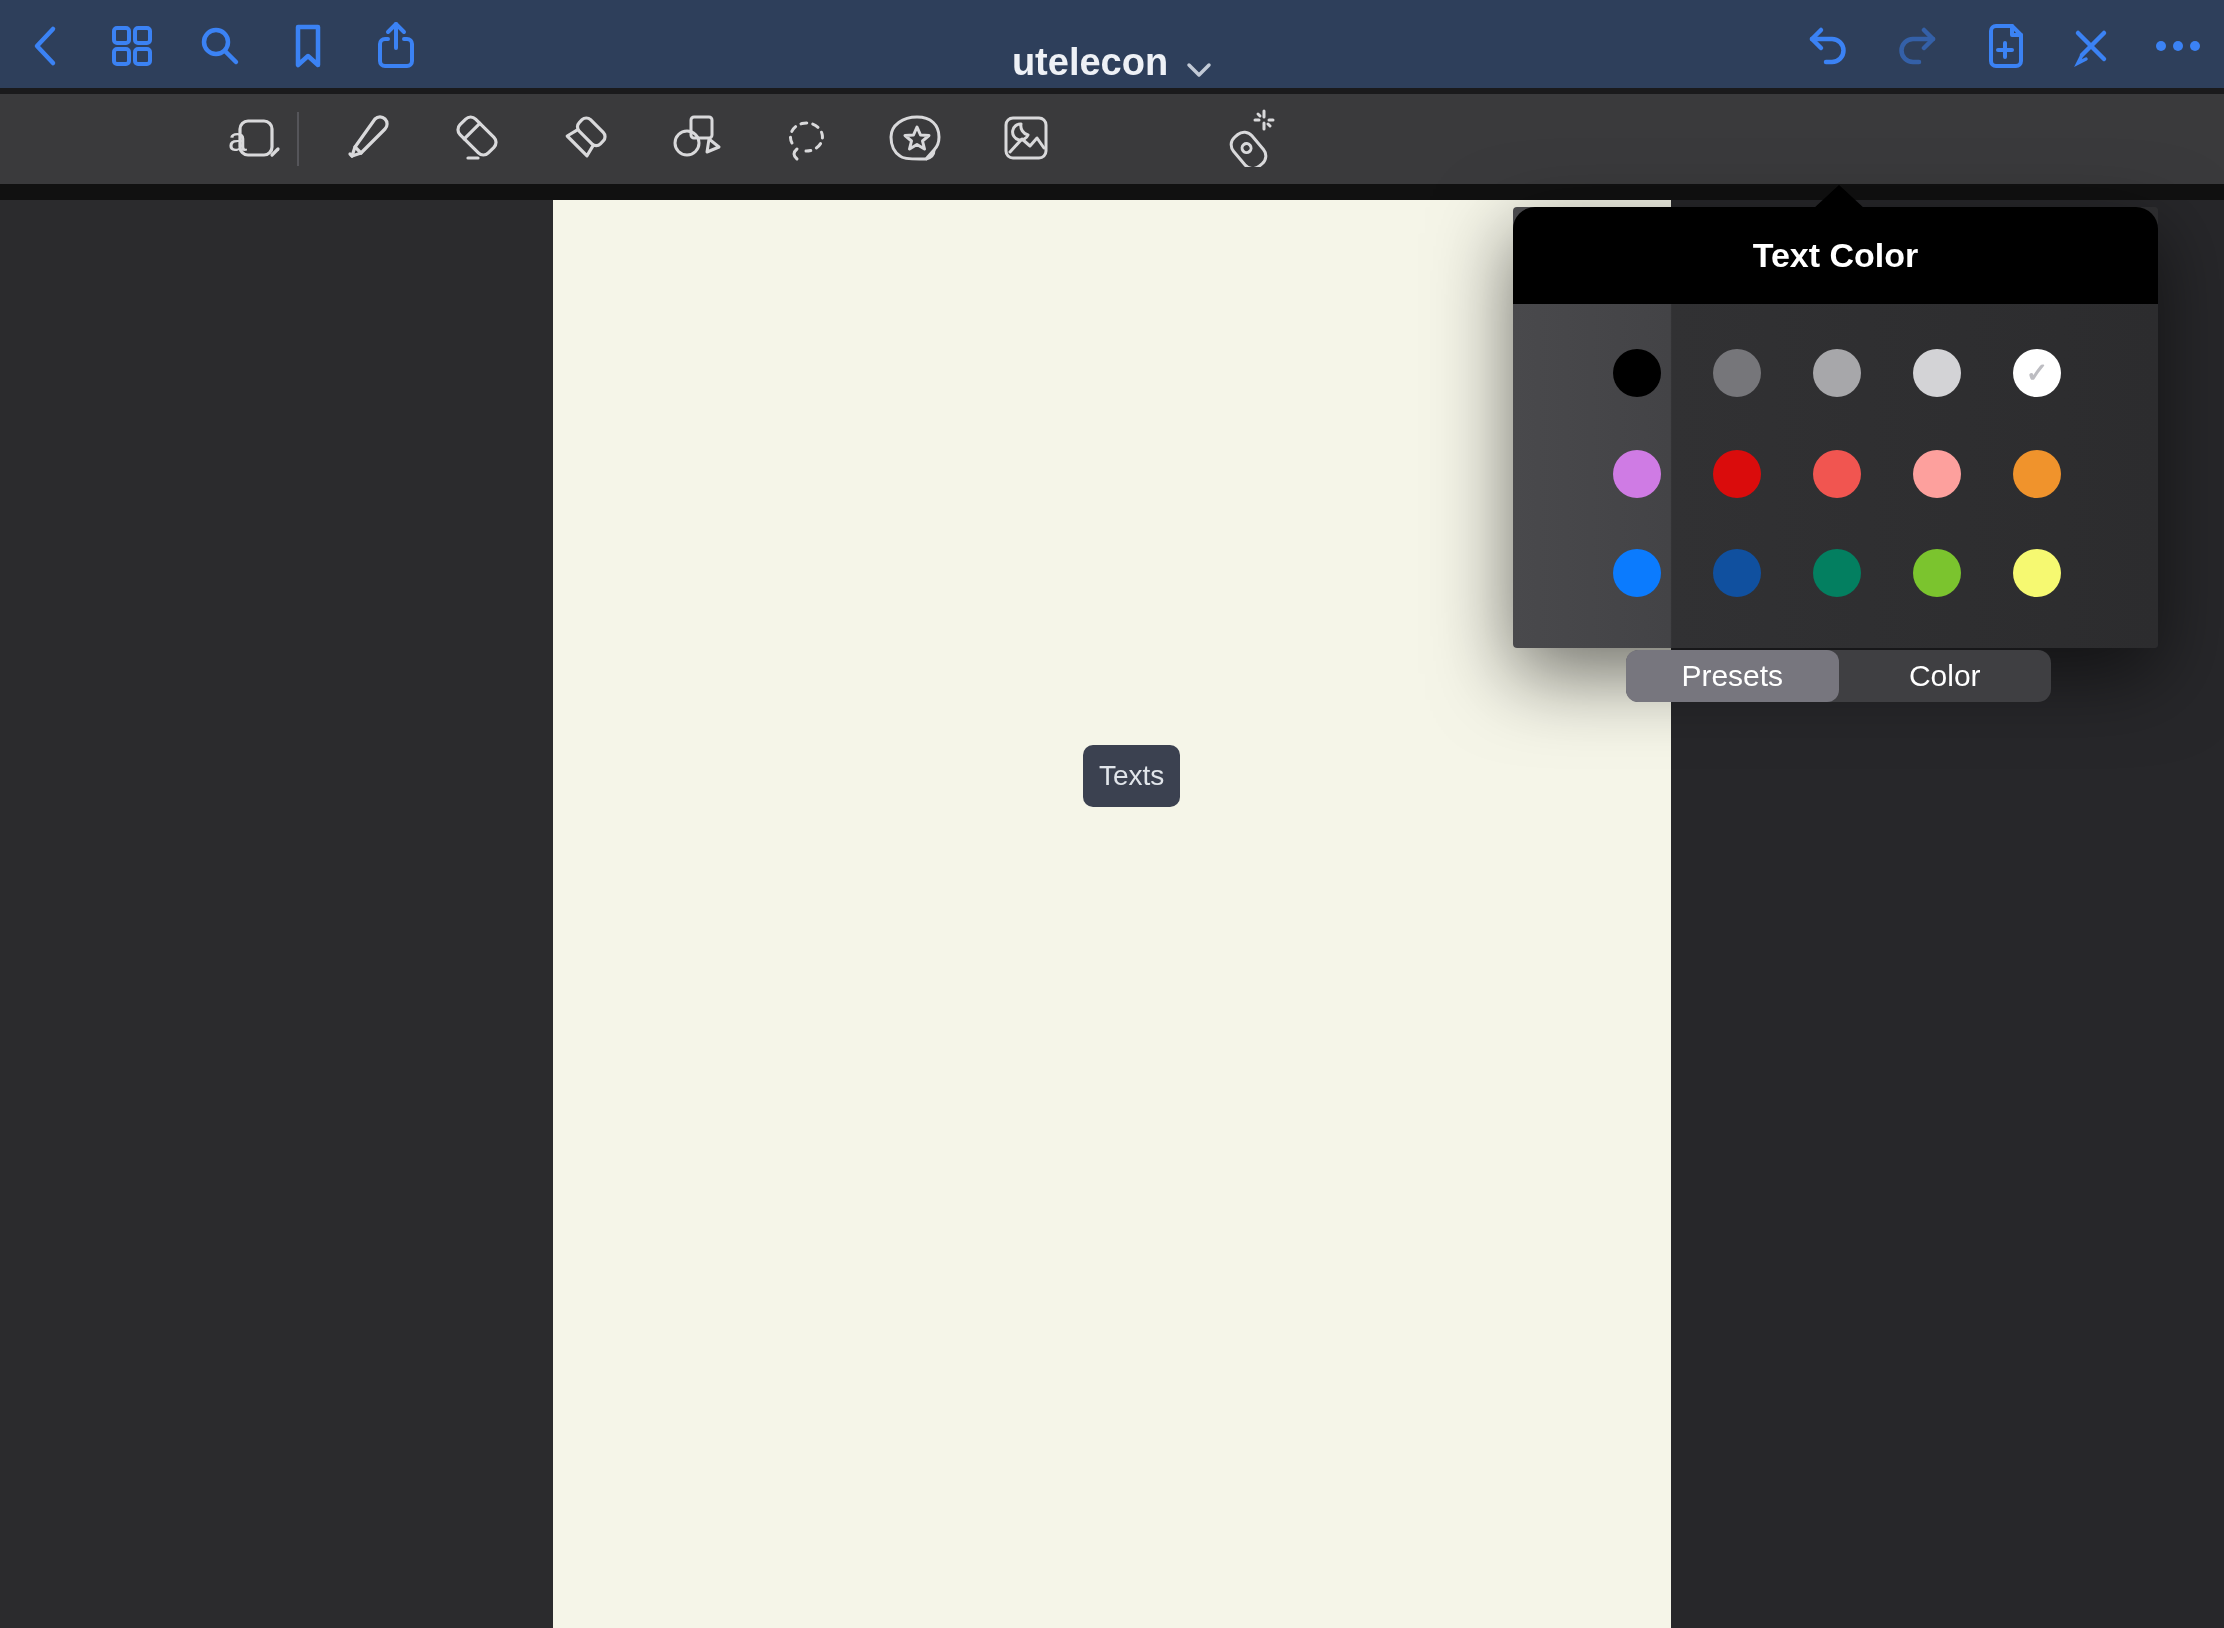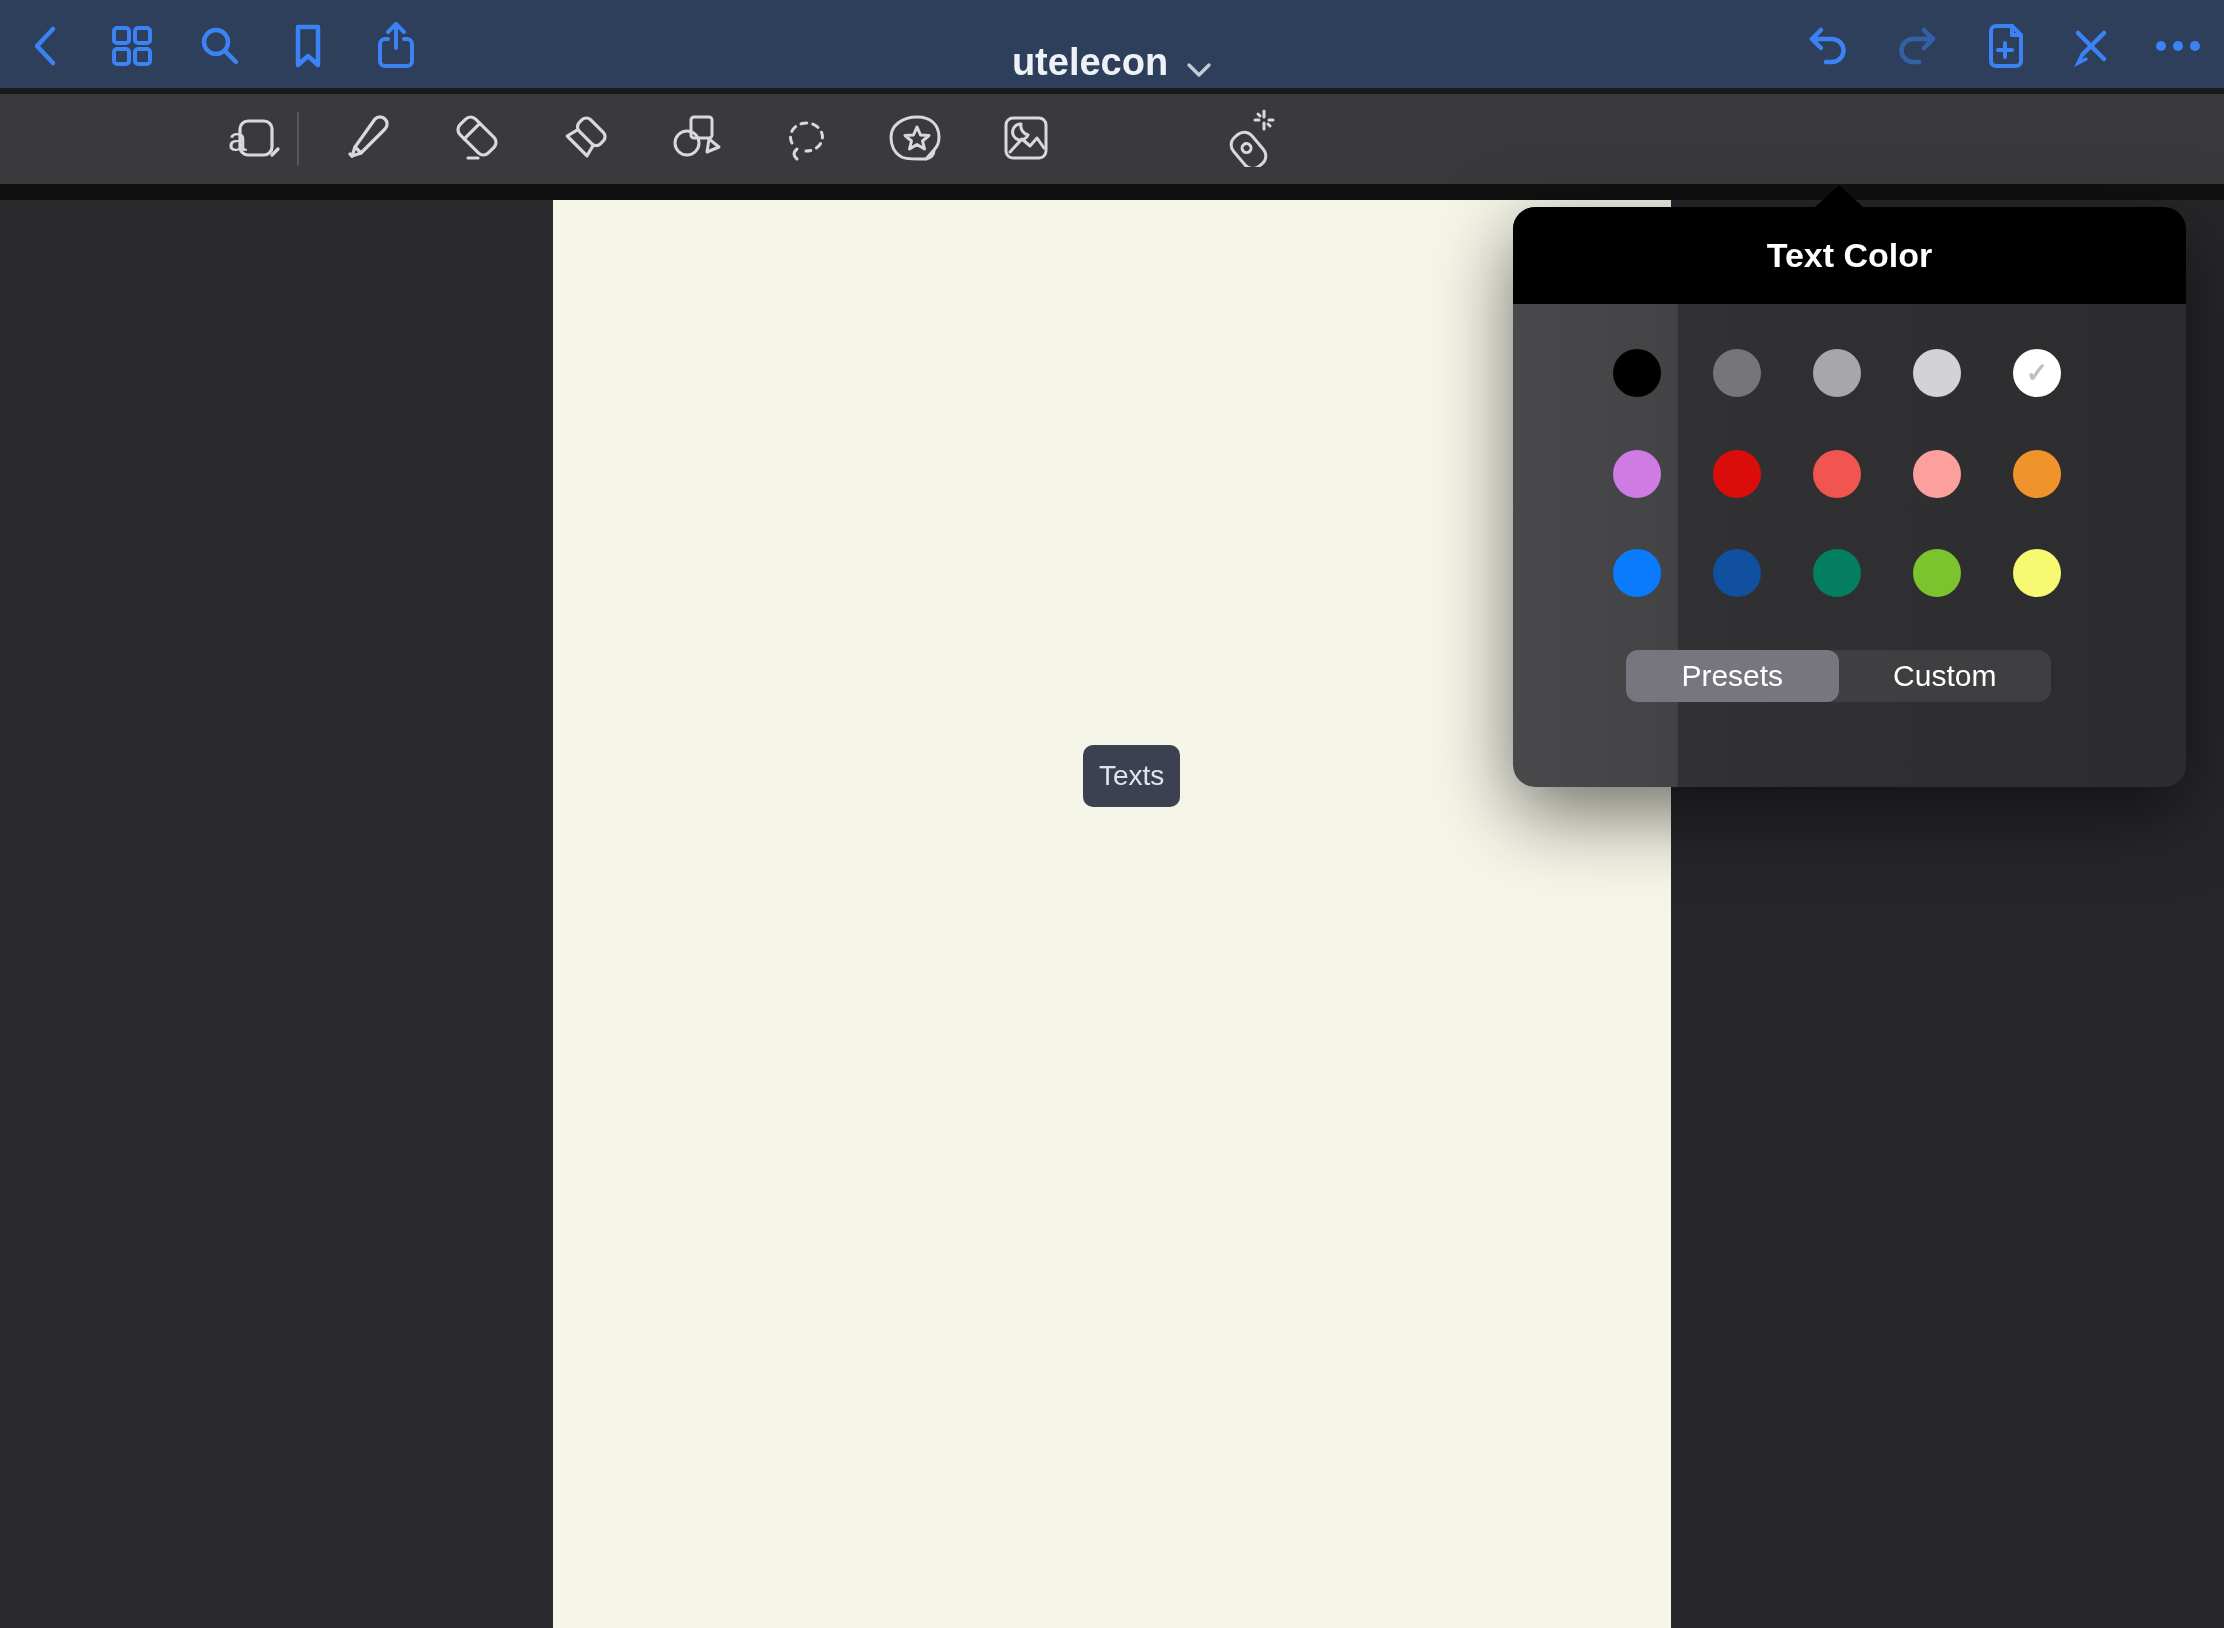--- a/index.html
+++ b/index.html
@@ -51,23 +51,23 @@
   .stage{position:absolute;left:0;top:200px;width:2224px;height:1444px;background:#2b2b2d;}
   .stage-right{position:absolute;left:1671px;top:0;width:553px;height:1444px;background:#27272a;}
   .page{position:absolute;left:553px;top:0;width:1118px;height:1444px;background:#f5f5e8;cursor:text;}
   .texts-chip{position:absolute;left:530px;top:545px;min-width:84px;height:62px;background:#3b4150;border-radius:10px;
               color:#e1e5ea;font-size:28px;display:flex;align-items:center;justify-content:center;padding:0 16px;
               box-sizing:border-box;cursor:pointer;}
 
   
   .popup-arrow{position:absolute;left:1813px;top:185px;width:0;height:0;
                border-left:26px solid transparent;border-right:26px solid transparent;border-bottom:24px solid #000;}
-  .popup{position:absolute;left:1513px;top:207px;width:645px;height:580px;border-radius:22px;
+  .popup{position:absolute;left:1513px;top:207px;width:645px;height:441px;border-radius:4px;
          background:linear-gradient(90deg,#49494c 0%,#434346 24.4%,#313133 24.6%,#2c2c2e 100%);
-         box-shadow:0 26px 80px rgba(0,0,0,.55);padding-left:28px;}
+         box-shadow:0 26px 80px rgba(0,0,0,.55);}
   .popup-header{position:absolute;left:0;top:0;width:100%;height:97px;background:#000;border-radius:22px 22px 0 0;
                 display:flex;align-items:center;justify-content:center;color:#fff;font-size:34px;font-weight:700;}
   .swatch-grid{position:absolute;left:0;top:142px;width:100%;height:272px;}
   .swatch{position:absolute;width:48px;height:48px;border-radius:50%;transform:translate(-50%,-50%);cursor:pointer;}
   .swatch.selected::after{content:"\2713";position:absolute;left:0;top:0;width:48px;height:48px;
                           display:flex;align-items:center;justify-content:center;color:#bdbdc2;font-size:27px;font-weight:700;}
   .segmented{position:absolute;left:113px;top:443px;width:425px;height:52px;background:#3f3f42;border-radius:13px;
              display:flex;}
   .segment{flex:1;display:flex;align-items:center;justify-content:center;color:#fff;font-size:30px;
            background:none;border:none;border-radius:12px;cursor:pointer;}
@@ -335,17 +335,17 @@
         <div class="swatch" style="background: rgb(253, 160, 157); left: 424px; top: 125px;"></div>
         <div class="swatch" style="background: rgb(240, 147, 44); left: 524px; top: 125px;"></div>
         <div class="swatch" style="background: rgb(11, 123, 254); left: 124px; top: 224px;"></div>
         <div class="swatch" style="background: rgb(16, 80, 159); left: 224px; top: 224px;"></div>
         <div class="swatch" style="background: rgb(3, 127, 96); left: 324px; top: 224px;"></div>
         <div class="swatch" style="background: rgb(123, 196, 46); left: 424px; top: 224px;"></div>
         <div class="swatch" style="background: rgb(246, 249, 113); left: 524px; top: 224px;"></div>
       </div>
     <div class="segmented">
       <button class="segment selected">Presets</button>
-      <button class="segment">Custom</button>
+      <button class="segment">Color</button>
     </div>
   </div>
 
 </div>
 
 </body></html>

